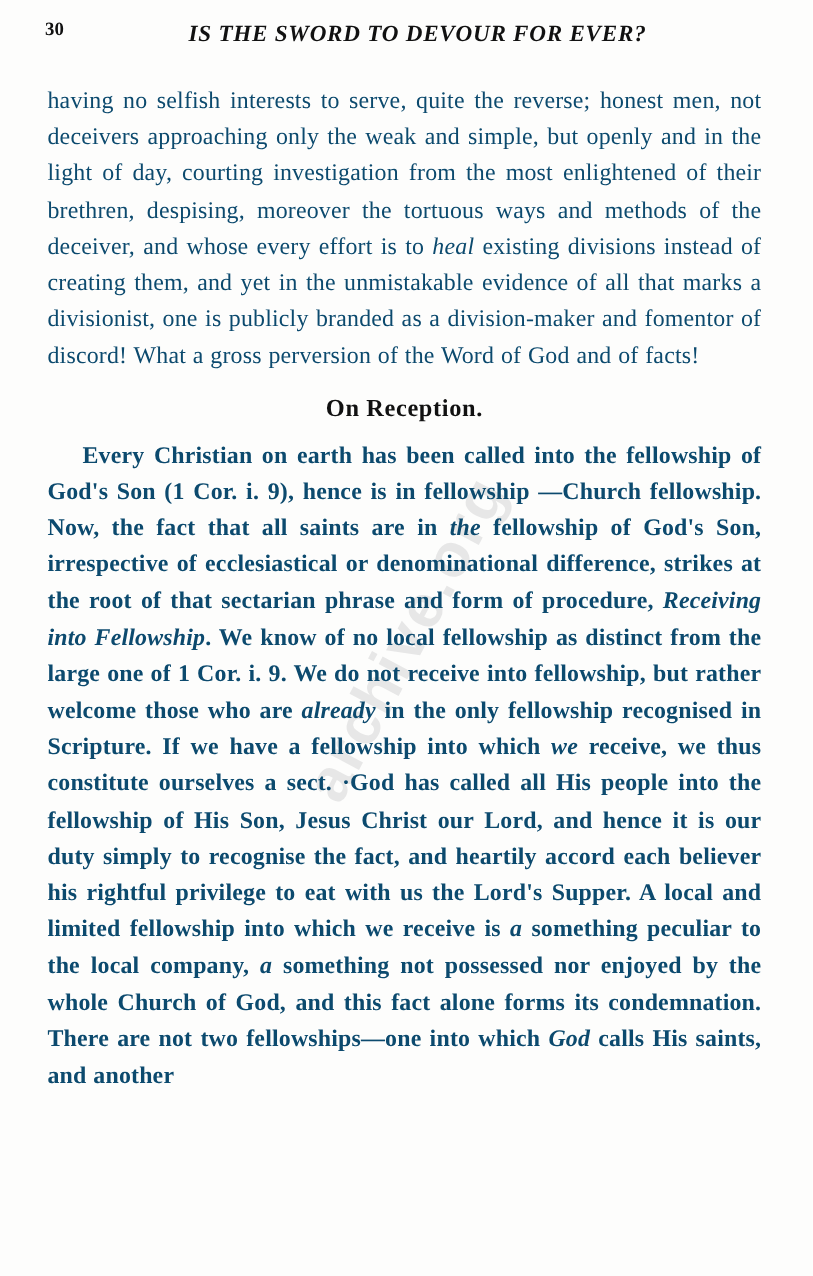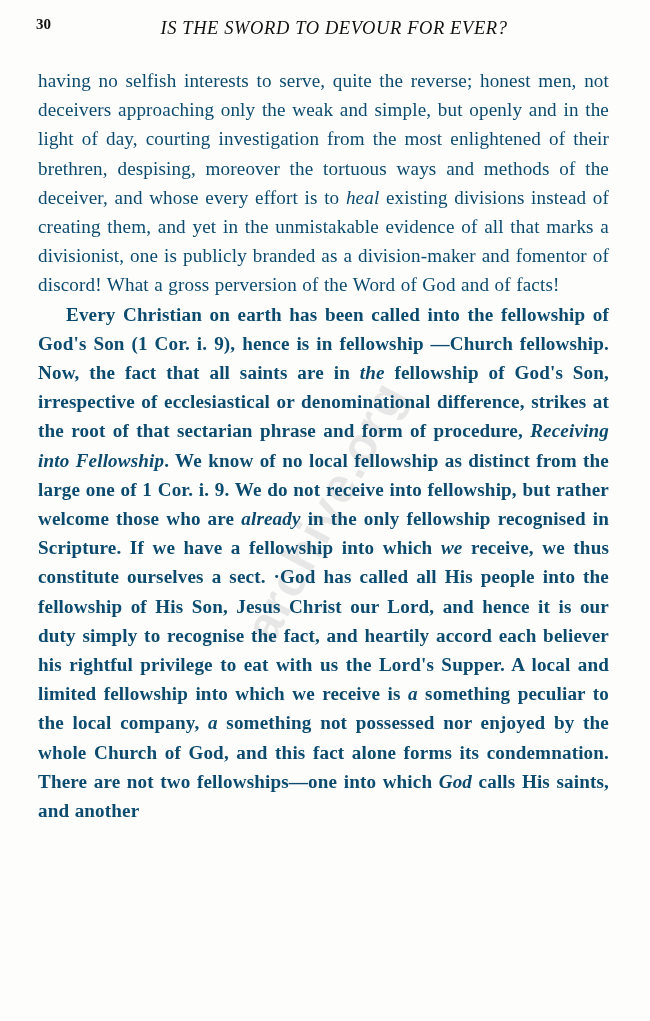--- a/index.html
+++ b/index.html
@@ -61,21 +61,21 @@
     color: #111;
   }
   .running-head {
     position: absolute;
     left: 0;
     right: 0;
     top: 18px;
     text-align: center;
     font-family: "Liberation Serif", serif;
     font-style: italic;
-    font-weight: normal;
+    font-weight: bold;
     font-size: 18.5px;
     letter-spacing: 0.6px;
     color: #111;
     padding-left: 18px;
   }
   .body-col {
     position: relative;
     margin: 0;
     padding: 12px 41px 0 38px;
     z-index: 4;
@@ -116,17 +116,18 @@
 
   <div class="header">
     <div class="folio">30</div>
     <div class="running-head">IS THE SWORD TO DEVOUR FOR EVER?</div>
   </div>
 
   <div class="body-col">
 
     <p class="para"><span>having no selfish interests to serve, quite the reverse; honest men, not deceivers approaching only the weak and simple, but openly and in the light of day, courting investigation from the most enlightened of their brethren, despising, moreover the tortuous ways and methods of the deceiver, and whose every effort is to </span><em>heal</em><span> existing divisions instead of creating them, and yet in the unmistakable evidence of all that marks a divisionist, one is publicly branded as a division-maker and fomentor of discord!  What a gross perversion of the Word of God and of facts!</span></p>
 
+    <h2 class="section-head">On Reception.</h2>
 
     <p class="para indent"><span>Every Christian on earth has been called into the fellowship of God's Son (1 Cor. i. 9), hence is in fellowship —Church fellowship.  Now, the fact that all saints are in </span><em>the</em><span> fellowship of God's Son, irrespective of ecclesiastical or denominational difference, strikes at the root of that sectarian phrase and form of procedure, </span><em>Receiving into Fellowship</em><span>.  We know of no local fellowship as distinct from the large one of 1 Cor. i. 9.  We do not receive into fellowship, but rather welcome those who are </span><em>already</em><span> in the only fellowship recognised in Scripture.  If we have a fellowship into which </span><em>we</em><span> receive, we thus constitute ourselves a sect.  ·God has called all His people into the fellowship of His Son, Jesus Christ our Lord, and hence it is our duty simply to recognise the fact, and heartily accord each believer his rightful privilege to eat with us the Lord's Supper.  A local and limited fellowship into which we receive is </span><em>a</em><span> something peculiar to the local company, </span><em>a</em><span> something not possessed nor enjoyed by the whole Church of God, and this fact alone forms its condemnation.  There are not two fellowships—one into which </span><em>God</em><span> calls His saints, and another</span></p>
 
   </div>
 </div>
 
 </body></html>

